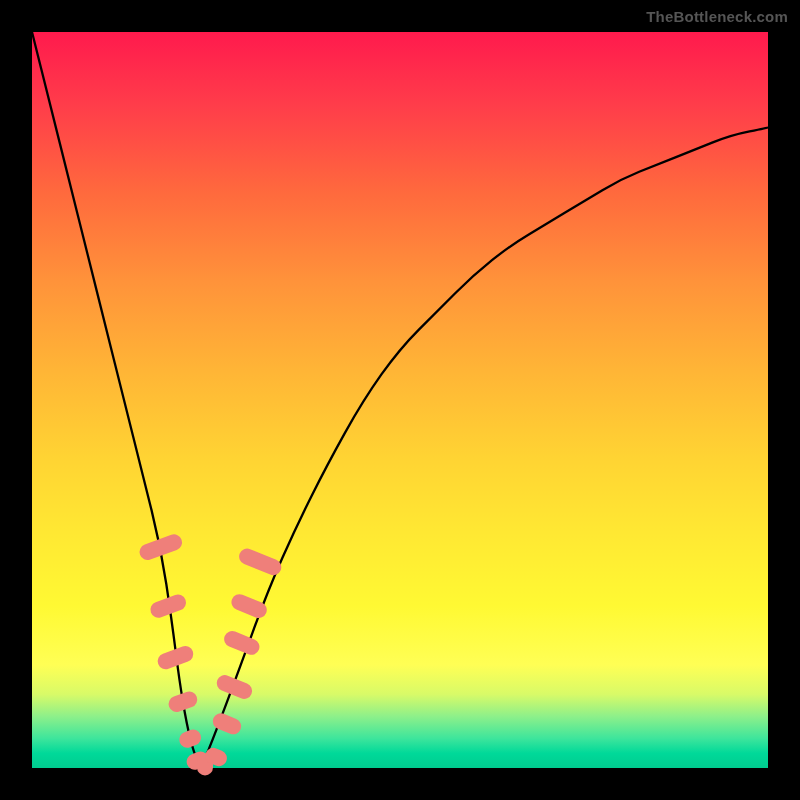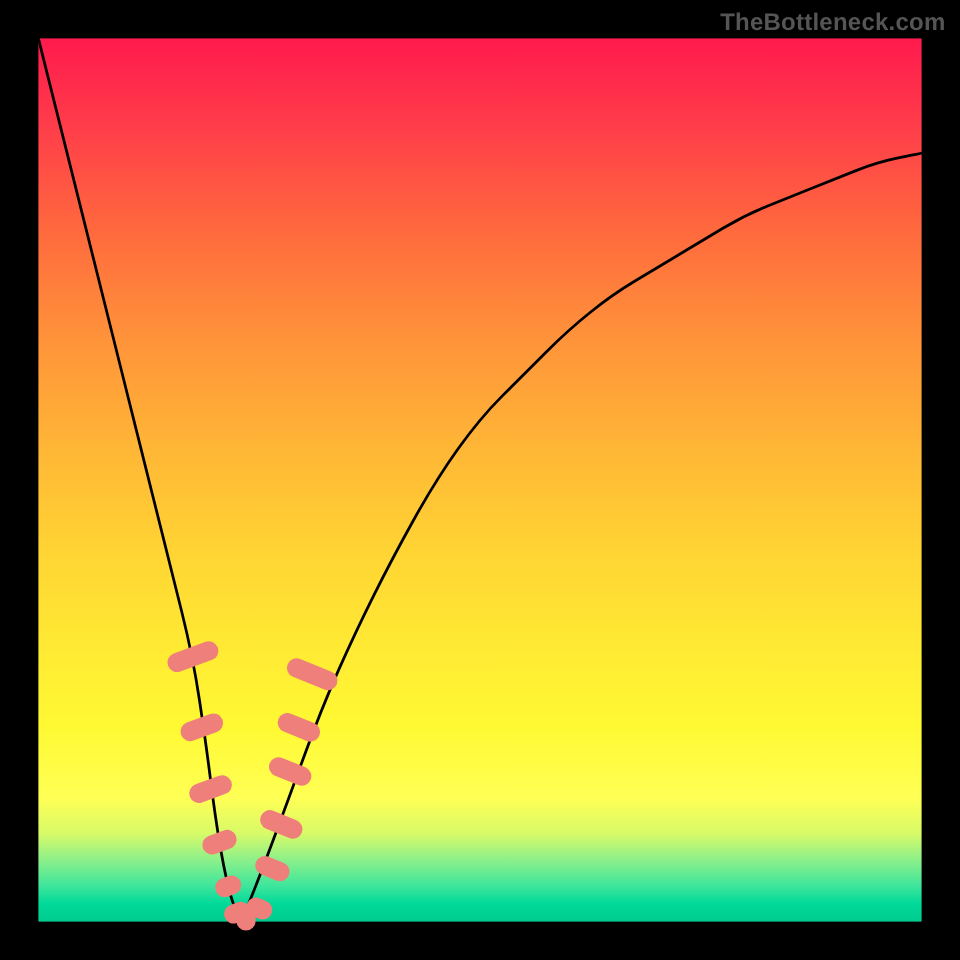--- a/index.html
+++ b/index.html
@@ -31,21 +31,21 @@
       #3de59c 96%,
       #00d999 98%,
       #00cc8f 100%
     );
   }
   .watermark {
     position: absolute;
     top: 8px;
     right: 12px;
     font-family: Arial, Helvetica, sans-serif;
-    font-size: 20px;
+    font-size: 15px;
     font-weight: 600;
     color: #555;
     letter-spacing: 0.2px;
     user-select: none;
   }
   svg.curves {
     position: absolute;
     left: 0;
     top: 0;
     width: 736px;

